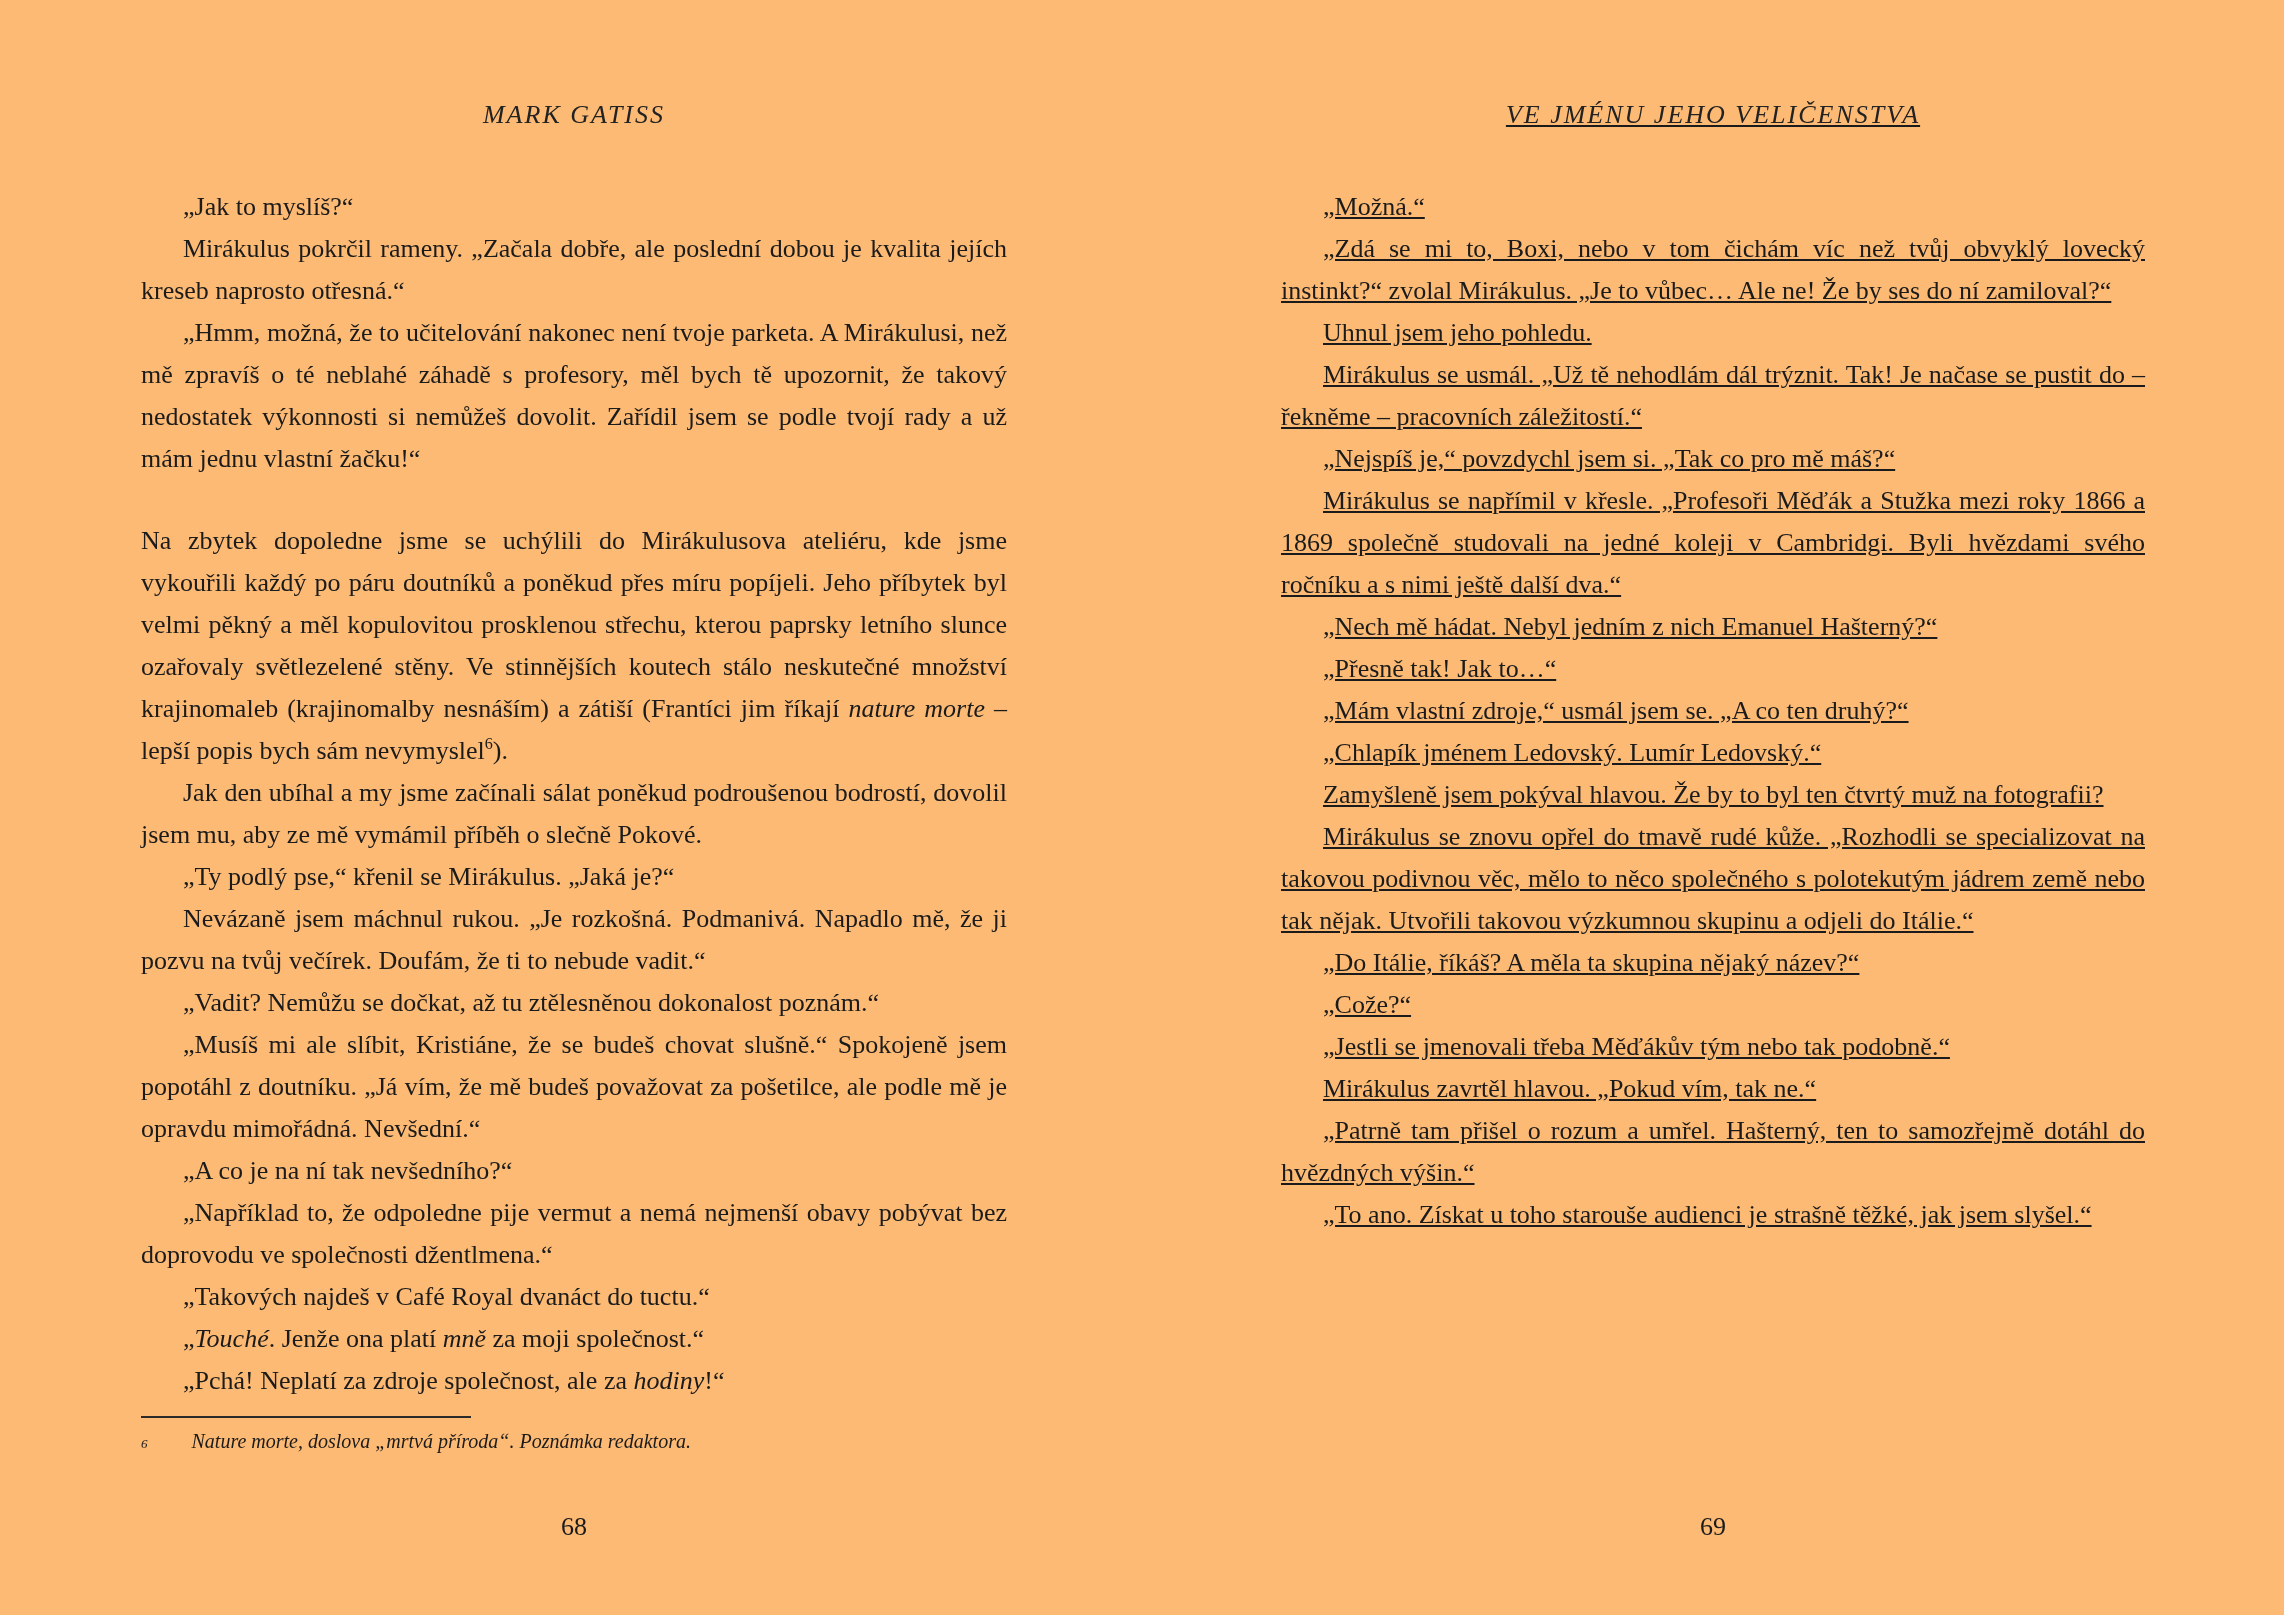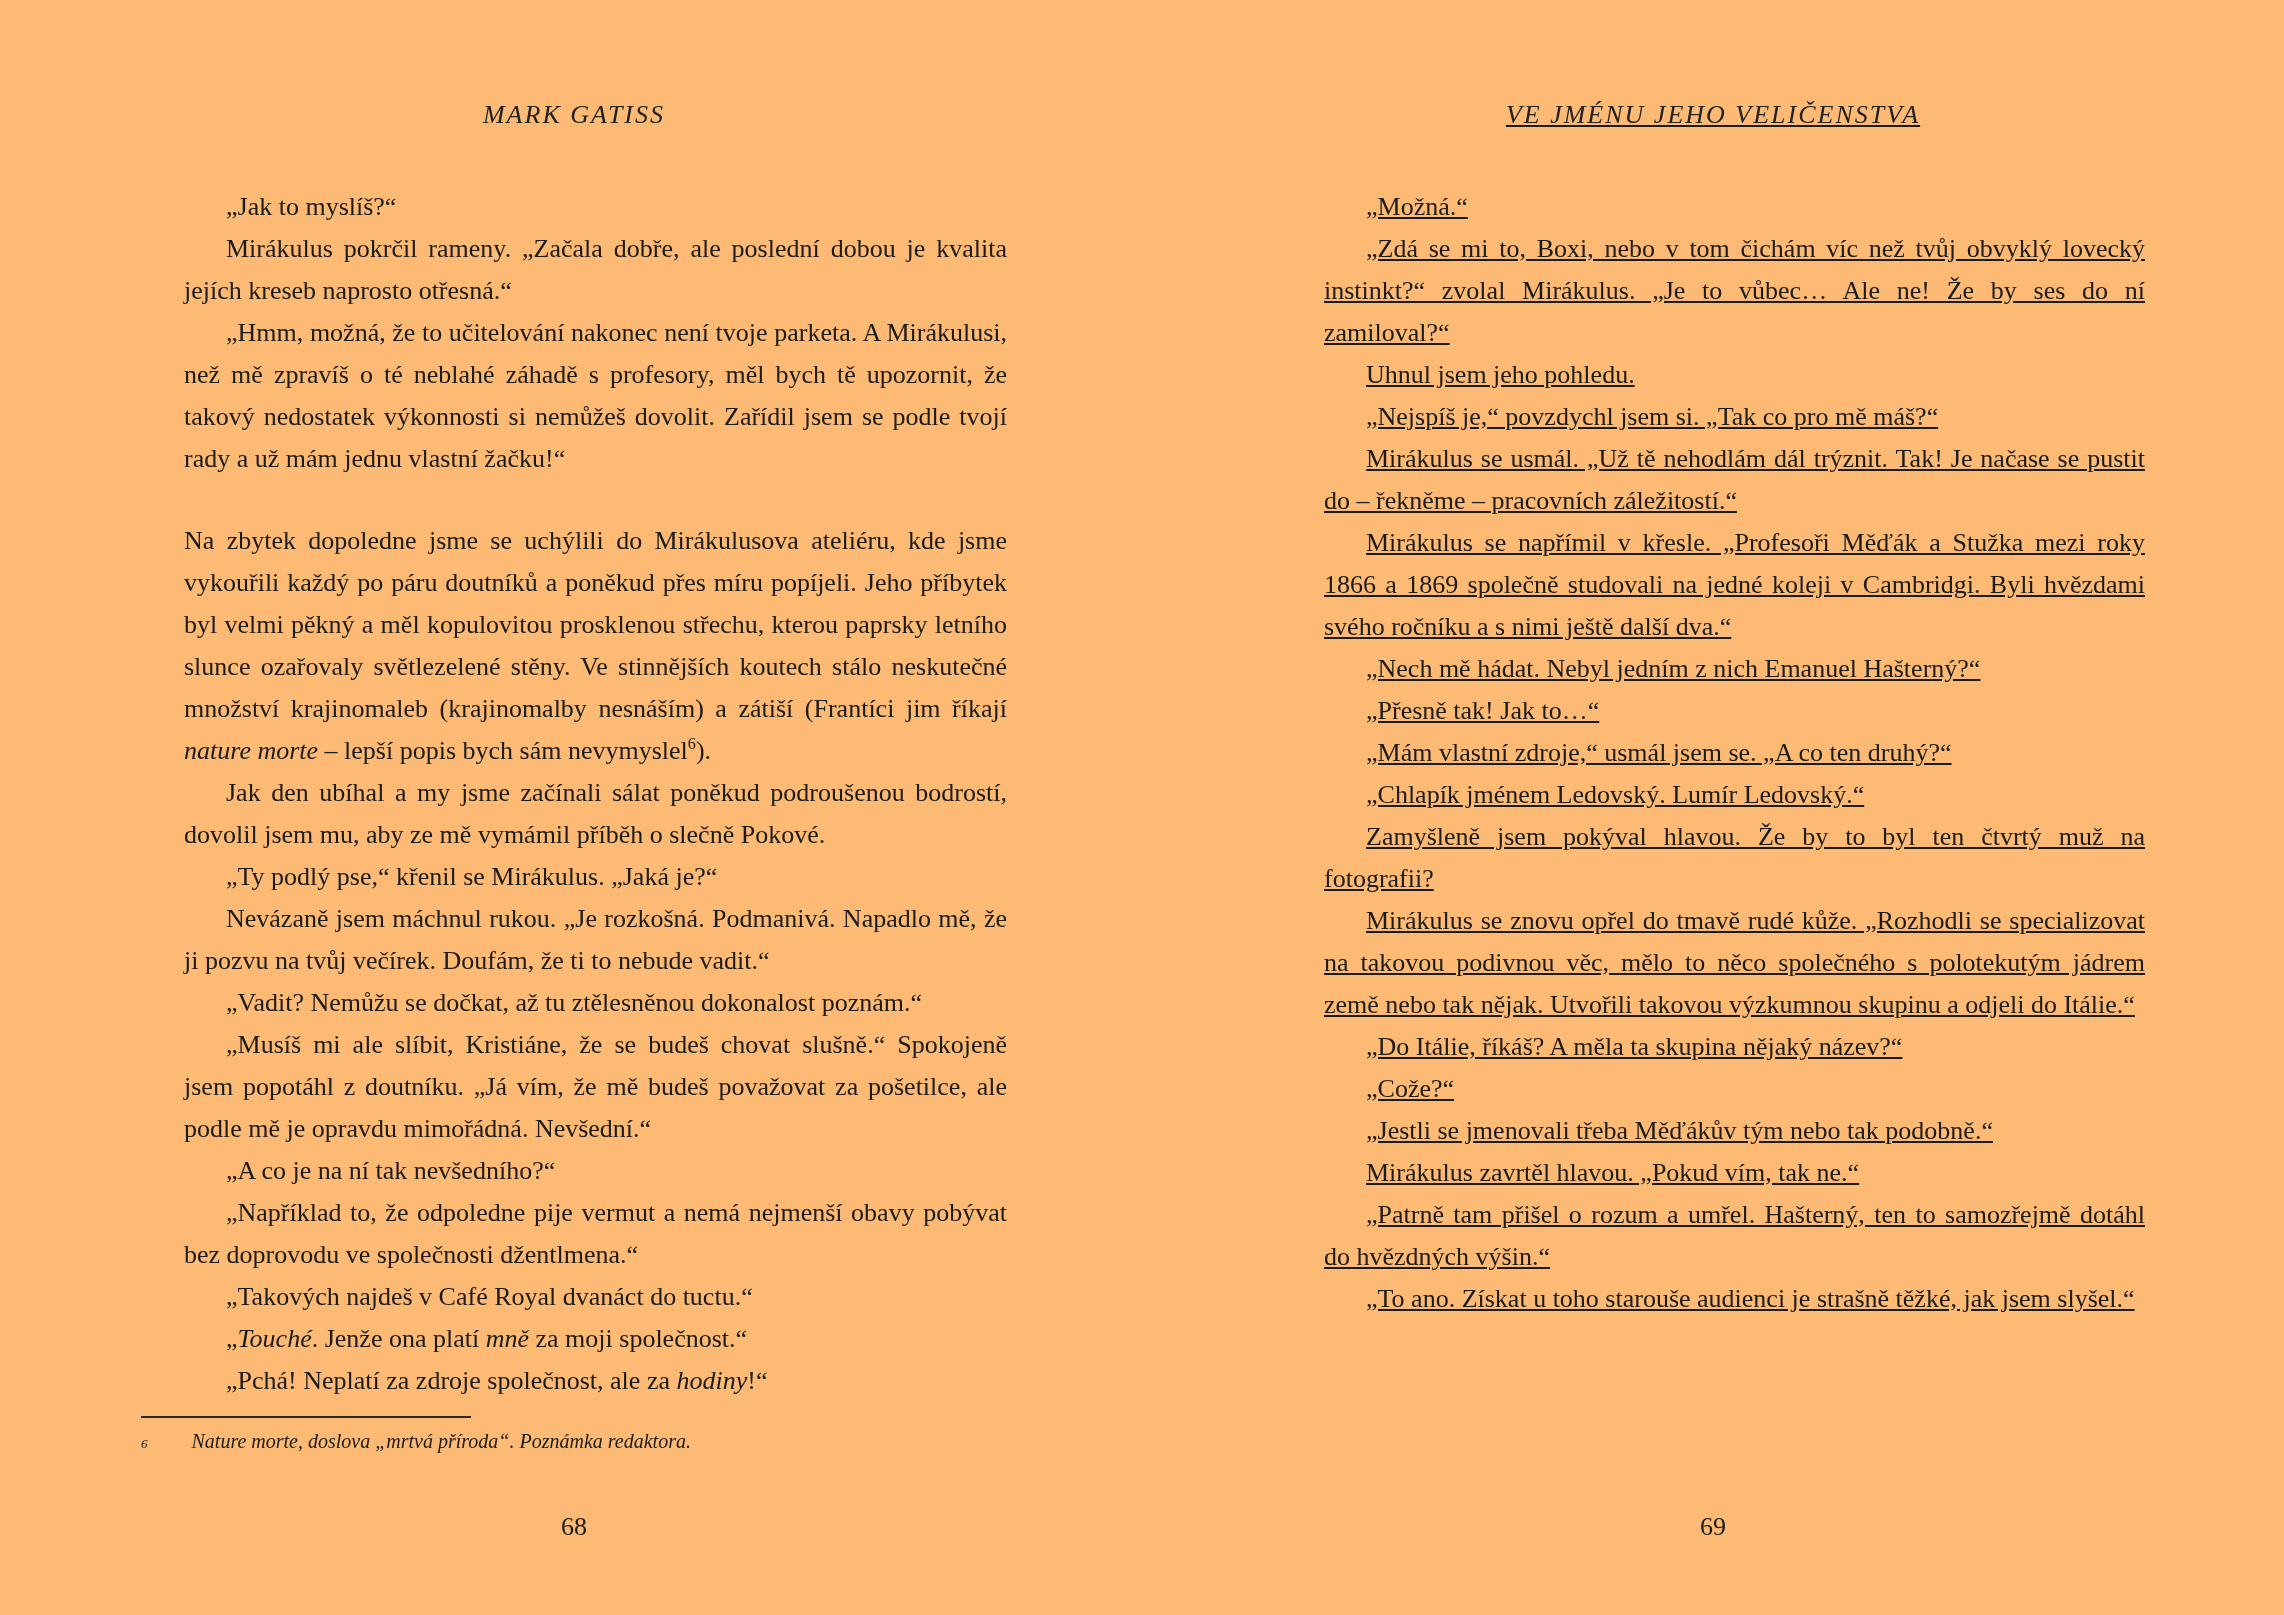--- a/index.html
+++ b/index.html
@@ -29,21 +29,20 @@
     text-align: center;
     font-style: italic;
     font-size: 26px;
     letter-spacing: 2px;
     color: #222222;
     white-space: nowrap;
   }
 
   .body-text {
     margin-top: 56px;
-    margin-left: 43px;
   }
   .para {
     margin: 0;
     font-size: 26px;
     line-height: 42px;
     text-align: justify;
     hyphens: auto;
     -webkit-hyphens: auto;
   }
   .para.indent { text-indent: 42px; }
@@ -122,22 +121,22 @@
     </div>
     <div class="page-number">68</div>
   </div>
 
   <div class="page page-right">
     <div class="running-header">VE JMÉNU JEHO VELIČENSTVA</div>
     <div class="body-text">
         <p class="para indent"><span>„Možná.“</span></p>
         <p class="para indent"><span>„Zdá se mi to, Boxi, nebo v tom čichám víc než tvůj obvyklý lovecký instinkt?“ zvolal Mirákulus. „Je to vůbec… Ale ne! Že by ses do ní zamiloval?“</span></p>
         <p class="para indent"><span>Uhnul jsem jeho pohledu.</span></p>
+        <p class="para indent"><span>Mirákulus se usmál. „Už tě nehodlám dál trýznit. Tak! Je načase se pustit do – řekněme – pracovních záležitostí.“</span></p>
         <p class="para indent"><span>„Nejspíš je,“ povzdychl jsem si. „Tak co pro mě máš?“</span></p>
-        <p class="para indent"><span>Mirákulus se usmál. „Už tě nehodlám dál trýznit. Tak! Je načase se pustit do – řekněme – pracovních záležitostí.“</span></p>
         <p class="para indent"><span>Mirákulus se napřímil v křesle. „Profesoři Měďák a Stužka mezi roky 1866 a 1869 společně studovali na jedné koleji v Cambridgi. Byli hvězdami svého ročníku a s nimi ještě další dva.“</span></p>
         <p class="para indent"><span>„Nech mě hádat. Nebyl jedním z nich Emanuel Hašterný?“</span></p>
         <p class="para indent"><span>„Přesně tak! Jak to…“</span></p>
         <p class="para indent"><span>„Mám vlastní zdroje,“ usmál jsem se. „A co ten druhý?“</span></p>
         <p class="para indent"><span>„Chlapík jménem Ledovský. Lumír Ledovský.“</span></p>
         <p class="para indent"><span>Zamyšleně jsem pokýval hlavou. Že by to byl ten čtvrtý muž na fotografii?</span></p>
         <p class="para indent"><span>Mirákulus se znovu opřel do tmavě rudé kůže. „Rozhodli se specializovat na takovou podivnou věc, mělo to něco společného s polotekutým jádrem země nebo tak nějak. Utvořili takovou výzkumnou skupinu a odjeli do Itálie.“</span></p>
         <p class="para indent"><span>„Do Itálie, říkáš? A měla ta skupina nějaký název?“</span></p>
         <p class="para indent"><span>„Cože?“</span></p>
         <p class="para indent"><span>„Jestli se jmenovali třeba Měďákův tým nebo tak podobně.“</span></p>

